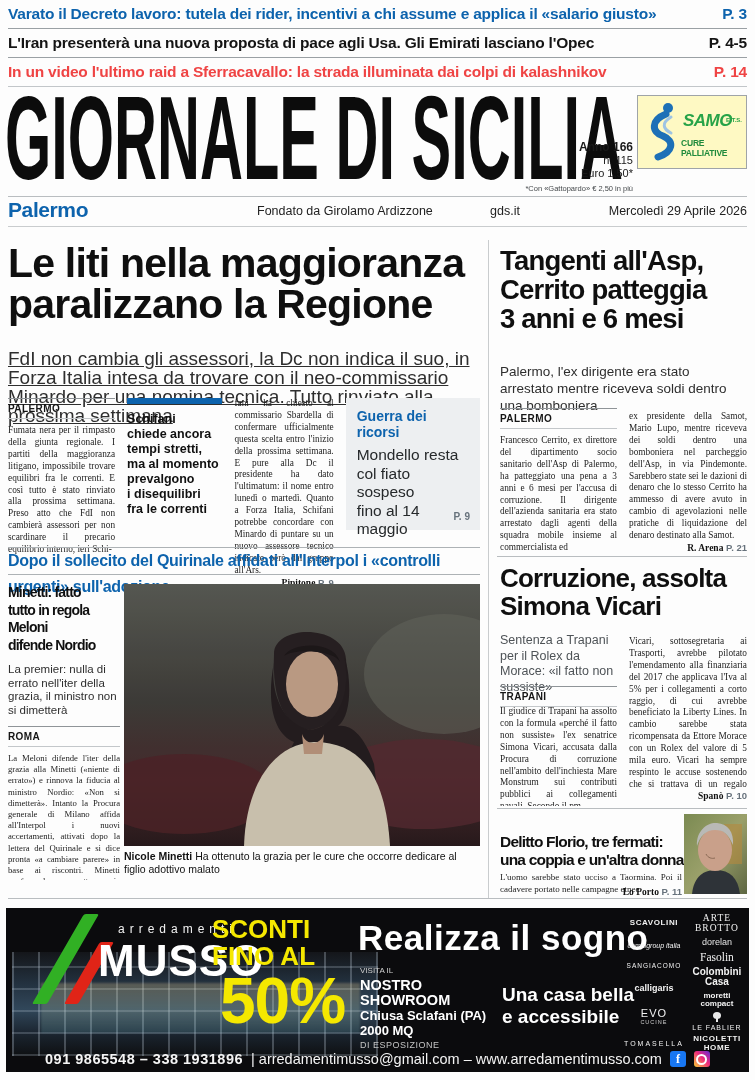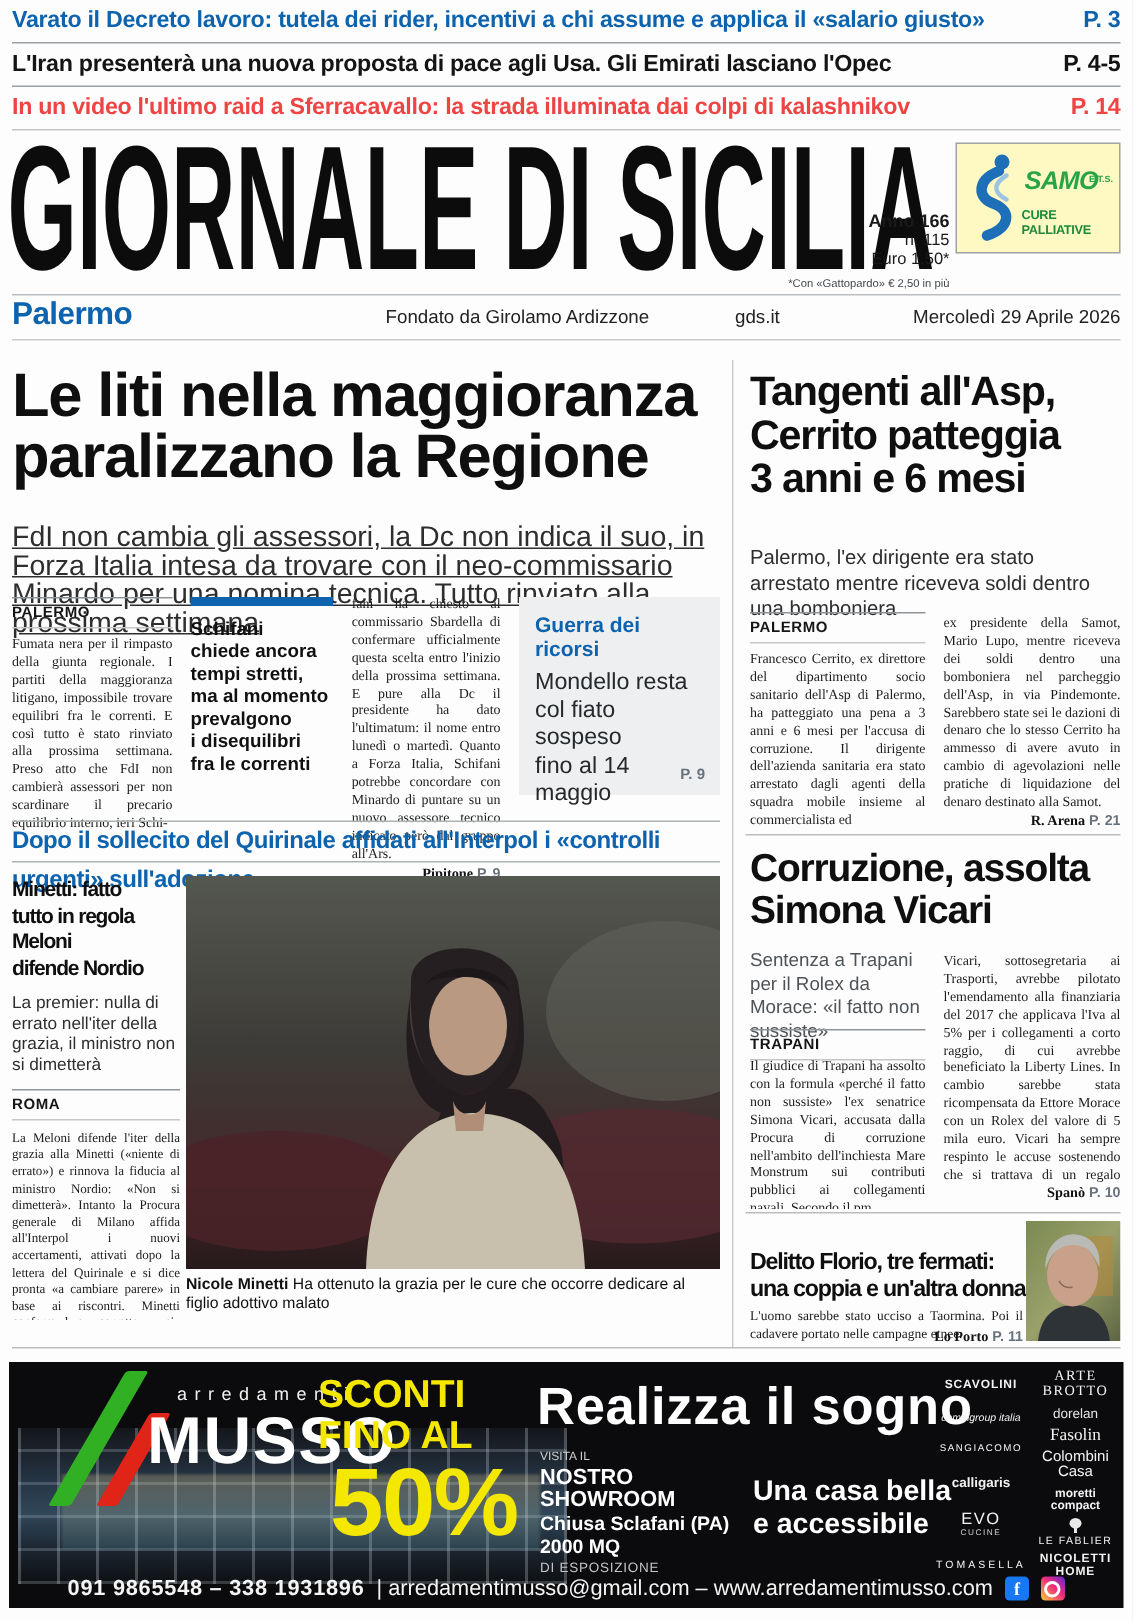--- a/index.html
+++ b/index.html
@@ -114,21 +114,21 @@
   .brand{color:#f2f2f2;line-height:1.05;}
   .b-scavolini{font-size:8px;font-weight:bold;letter-spacing:0.6px;}
   .b-camel{font-size:7px;font-style:italic;}
   .b-sangiacomo{font-size:6.5px;letter-spacing:1px;}
   .b-calligaris{font-size:9px;font-weight:bold;}
   .b-evo{font-size:11px;letter-spacing:1px;} .b-evo small{display:block;font-size:5.5px;letter-spacing:1px;color:#cfcfcf;}
   .b-tomasella{font-size:7px;letter-spacing:2px;}
   .b-arte{font-family:"Liberation Serif",serif;font-size:9.5px;letter-spacing:1px;}
   .b-dorelan{font-size:9px;color:#e4e4e4;}
   .b-fasolin{font-family:"Liberation Serif",serif;font-size:11.5px;}
-  .b-colombini{font-size:10px;font-weight:normal;}
+  .b-colombini{font-size:10px;font-weight:bold;}
   .b-moretti{font-size:8px;font-weight:bold;}
   .b-fablier{font-size:7px;letter-spacing:1px;}
   .tree{display:block;width:10px;height:10px;margin:0 auto 2px;position:relative;}
   .tree i{position:absolute;left:1px;top:0;width:8px;height:7px;border-radius:50%;background:#e8e8e8;}
   .tree b{position:absolute;left:4px;top:6px;width:2px;height:4px;background:#e8e8e8;}
   .contact{position:absolute;left:0;right:0;bottom:5px;display:flex;justify-content:center;align-items:center;gap:8px;font-size:14.5px;color:#f4f4f4;}
   .contact .ph{font-weight:bold;letter-spacing:0.5px;}
   .sq{width:16px;height:16px;border-radius:3px;display:flex;align-items:center;justify-content:center;}
   .fb{background:#1877f2;color:#fff;font-weight:bold;font-size:12px;font-family:"Liberation Serif",serif;}
   .ig{background:linear-gradient(45deg,#f9ce34,#ee2a7b 55%,#6228d7);}

